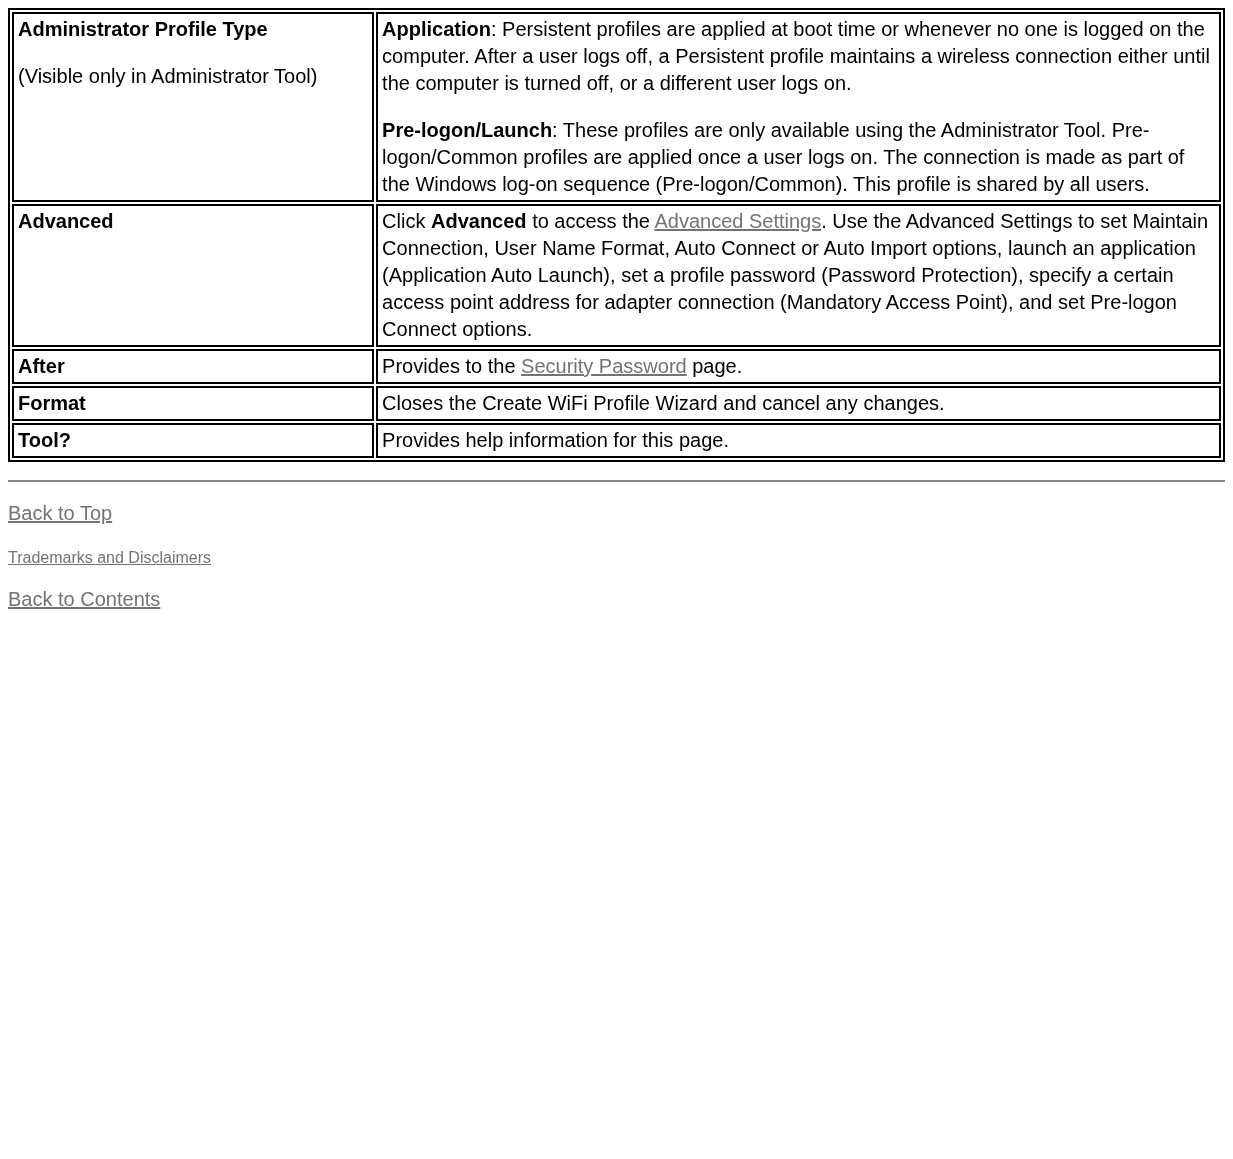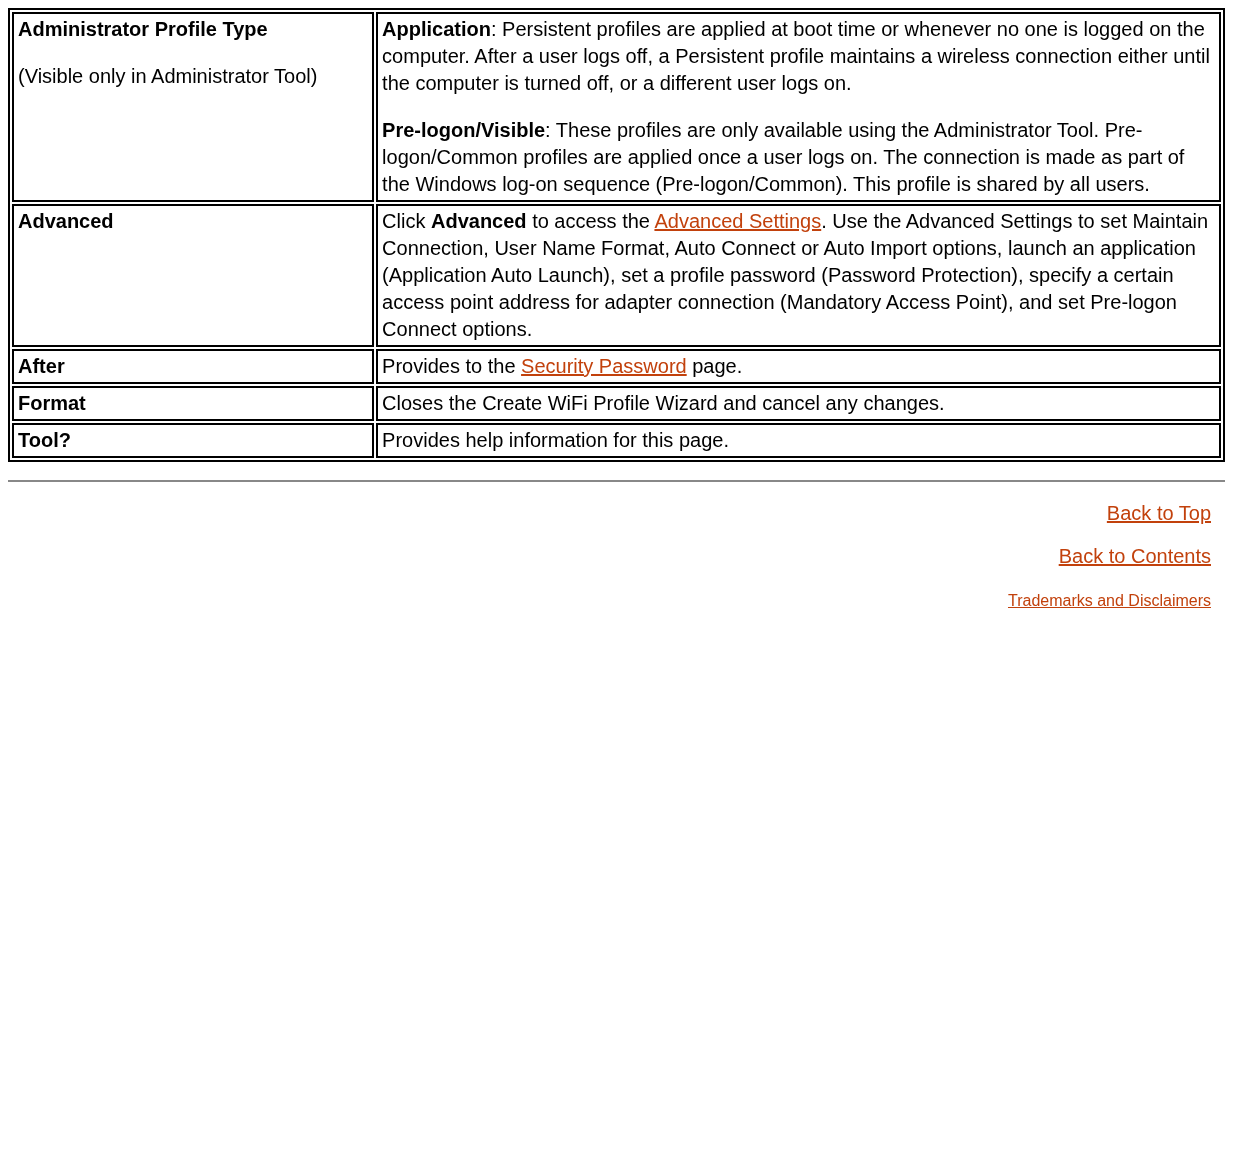--- a/index.html
+++ b/index.html
@@ -22,32 +22,31 @@
       vertical-align: top;
       line-height: 1.35;
     }
     td.leftcol {
       width: 30%;
     }
     .bold {
       font-weight: bold;
     }
     a {
-      color: #c2410c;
+      color: #737373;
       text-decoration: underline;
     }
     hr {
       margin-top: 18px;
       margin-bottom: 18px;
       border: none;
       border-top: 2px solid #888;
     }
     .footer-links p {
-      margin: 20px 14px;
-      text-align: right;
+      margin: 20px 0;
     }
     .small-link {
       font-size: 16px;
     }
     .para-gap {
       display: block;
       height: 1em;
     }
   </style>
 </head>
@@ -57,21 +56,21 @@
   <tbody>
       <tr>
     <td class="leftcol">
       <span class="bold">Administrator Profile Type</span>
       <span class="para-gap"></span>
       <span>(Visible only in Administrator Tool)</span>
     </td>
     <td>
       <span class="bold">Application</span><span>: Persistent profiles are applied at boot time or whenever no one is logged on the computer. After a user logs off, a Persistent profile maintains a wireless connection either until the computer is turned off, or a different user logs on.</span>
       <span class="para-gap"></span>
-      <span class="bold">Pre-logon/Visible</span><span>: These profiles are only available using the Administrator Tool. Pre-logon/Common profiles are applied once a user logs on. The connection is made as part of the Windows log-on sequence (Pre-logon/Common). This profile is shared by all users.</span>
+      <span class="bold">Pre-logon/Launch</span><span>: These profiles are only available using the Administrator Tool. Pre-logon/Common profiles are applied once a user logs on. The connection is made as part of the Windows log-on sequence (Pre-logon/Common). This profile is shared by all users.</span>
     </td>
   </tr>
   <tr>
     <td class="leftcol">
       <span class="bold">Advanced</span>
     </td>
     <td>
       <span>Click </span><span class="bold">Advanced</span><span> to access the </span><a href="#">Advanced Settings</a><span>. Use the Advanced Settings to set Maintain Connection, User Name Format, Auto Connect or Auto Import options, launch an application (Application Auto Launch), set a profile password (Password Protection), specify a certain access point address for adapter connection (Mandatory Access Point), and set Pre-logon Connect options.</span>
     </td>
   </tr>
@@ -99,15 +98,15 @@
       <span>Provides help information for this page.</span>
     </td>
   </tr>
 </tbody>
   </table>
 
 <hr>
 
 <div class="footer-links">
   <p><a href="#">Back to Top</a></p>
+  <p><a href="#" class="small-link">Trademarks and Disclaimers</a></p>
   <p><a href="#">Back to Contents</a></p>
-  <p><a href="#" class="small-link">Trademarks and Disclaimers</a></p>
 </div>
 
 </body></html>

